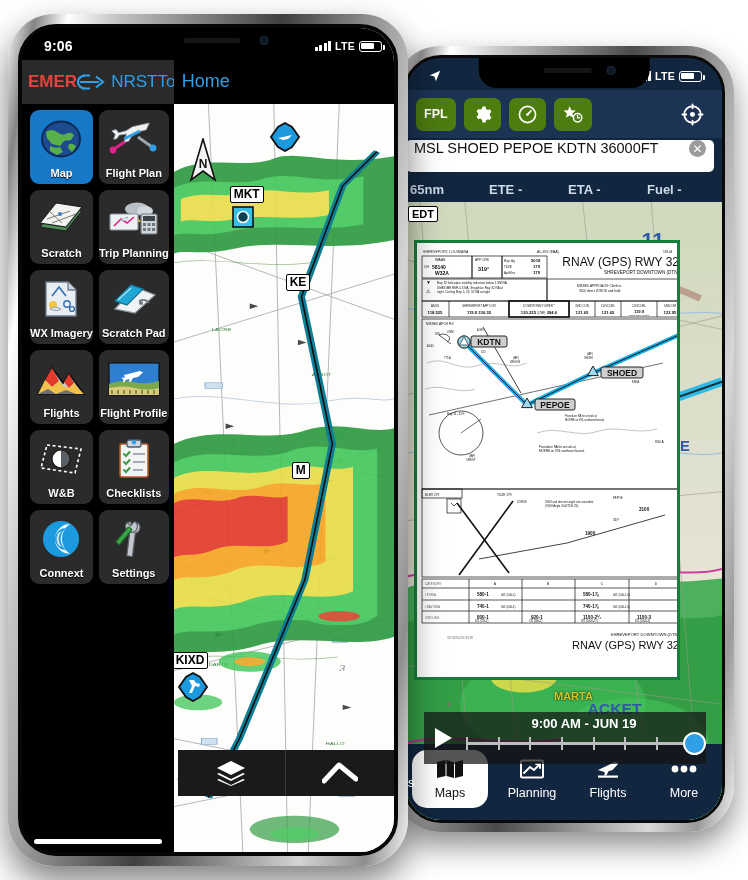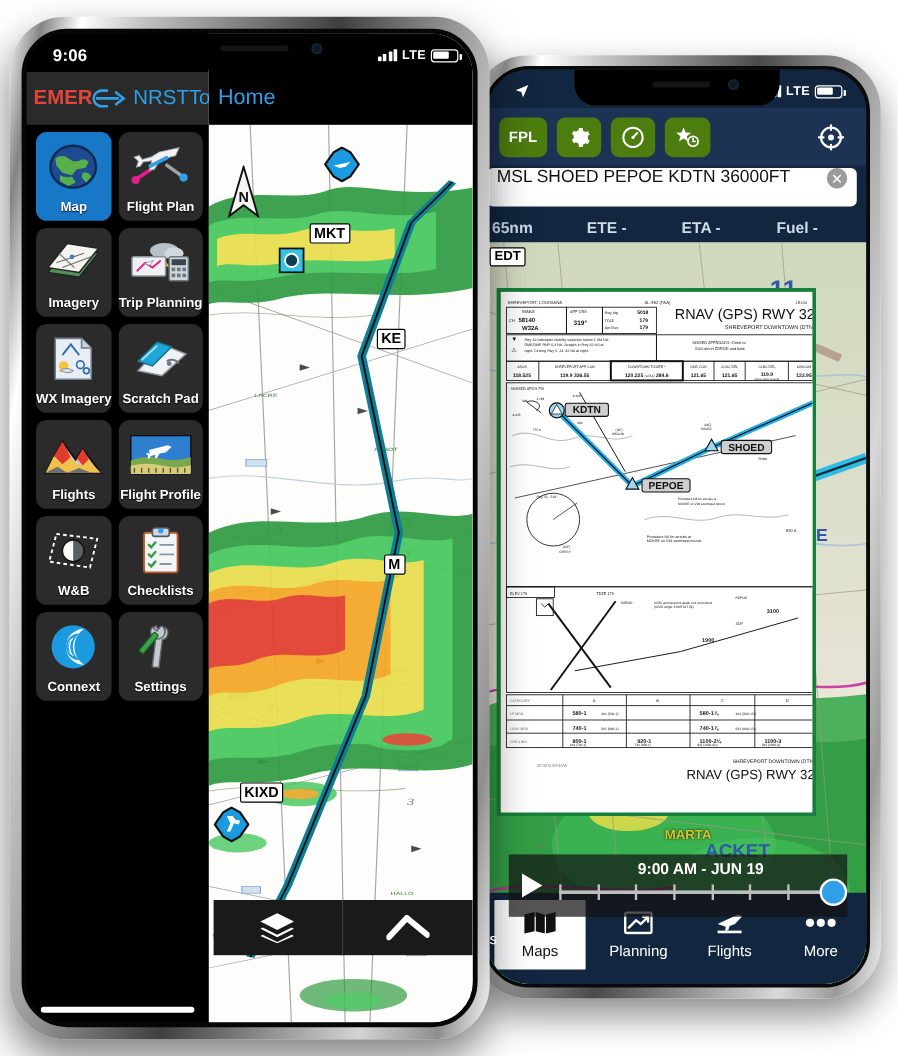--- a/index.html
+++ b/index.html
@@ -83,21 +83,21 @@
   .maptool {
     position:absolute; left:4px; right:0; bottom:56px; height:46px; background:#1a1a1a;
     display:flex; z-index:14;
   }
   .maptool > div { flex:1; display:flex; align-items:center; justify-content:center; color:#fff; }
   .maptool > div + div { border-left:1px solid #3a3a3a; }
   .homebar { position:absolute; left:0; right:0; bottom:8px; height:5px; z-index:30; display:flex; justify-content:center;}
   .homebar i { display:block; width:128px; height:5px; background:#fff; border-radius:3px; }
 
   .wptag { position:absolute; background:#fff; border:1.6px solid #000; border-radius:2px;
-           font-size:12px; font-weight:700; color:#000; padding:0 3px; line-height:15px; z-index:9;margin-left:28px; }
+           font-size:12px; font-weight:700; color:#000; padding:0 3px; line-height:15px; z-index:9; }
   .wpnode { position:absolute; width:22px; height:22px; z-index:9; }
 
   
   #right-app { position:absolute; inset:0; background:#12263f; overflow:hidden; }
   .r-toolbar { position:absolute; top:32px; left:0; right:0; height:48px; background:#1c3354;
                display:flex; align-items:center; padding:0 10px; gap:8px; }
   .r-btn { background:#4d7c0f; border-radius:7px; height:33px; min-width:37px; display:flex;
            align-items:center; justify-content:center; color:#fff; font-size:12.5px; font-weight:700; padding:0 8px;}
   .r-spacer { flex:1; }
   .r-search { position:absolute; top:82px; left:0; right:8px; height:32px; background:#fff;
@@ -117,21 +117,21 @@
   .tl-body { flex:1; position:relative; height:100%; }
   .tl-label { position:absolute; top:4px; left:0; right:0; text-align:center; color:#fff; font-size:13px; font-weight:700; }
   .tl-track { position:absolute; left:4px; right:14px; top:30px; height:3px; background:#bdbdbd; }
   .tl-track i { position:absolute; top:-5px; width:2px; height:13px; background:#bdbdbd; }
   .tl-knob { position:absolute; right:0; top:20px; width:23px; height:23px; border-radius:50%;
              background:#2f9fe8; border:2.5px solid #fff; }
   .r-tabbar { position:absolute; left:0; right:0; bottom:0; height:76px; background:#12263f;
               display:flex; align-items:flex-start; padding-top:6px; }
   .r-tab { flex:1; display:flex; flex-direction:column; align-items:center; gap:4px;
            color:#fff; font-size:12.5px; padding:6px 0 0; }
-  .r-tab.active { background:#fff; color:#111; border-radius:1px; margin:0 6px; padding:6px 0 8px; }
+  .r-tab.active { background:#fff; color:#111; border-radius:15px; margin:0 6px; padding:6px 0 8px; }
   .r-tab .ticon { height:26px; display:flex; align-items:center; }
   .ghost-tab { position:absolute; left:2px; bottom:30px; color:#fff; font-size:12.5px; z-index:5;}
 </style>
 </head>
 <body>
 
 <div class="phone" id="phone-right">
   <div class="inner">
 
     <div class="notch">
@@ -636,21 +636,21 @@
               <path d="M4 26 L20 6 L46 10 L30 30Z" fill="#4e8f5a" stroke="#222" stroke-width="1.2"></path>
               <path d="M4 22 L20 2 L46 6 L30 26Z" fill="#f3f3ef" stroke="#222" stroke-width="1.2"></path>
               <g stroke="#6b6b6b" stroke-width=".9" fill="none">
                 <path d="M11 18 L34 10"></path>
                   <path d="M16 22 L40 13"></path>
                   <path d="M13 10 L26 22"></path>
               </g>
               <circle cx="24" cy="13" r="2" fill="#3f7fbf"></circle>
             </svg>
           </div>
-          <span class="lbl">Imagery</span>
+          <span class="lbl">Scratch</span>
         </div>
 
         <div class="cell">
           <div class="ico">
             <svg width="54" height="38" viewBox="0 0 54 38">
               <ellipse cx="30" cy="9" rx="12" ry="6.5" fill="#b9c1c8"></ellipse>
               <ellipse cx="38" cy="11" rx="8" ry="5" fill="#d2d8dd"></ellipse>
               <path d="M28 15 l4 6 -5 0 3 5" stroke="#f0c419" stroke-width="2.2" fill="none"></path>
               <rect x="3" y="14" width="28" height="16" rx="1.5" fill="#eef1f4" stroke="#8b949c" stroke-width="1.2"></rect>
               <path d="M7 26 L14 19 L20 23 L27 17" stroke="#e0218a" stroke-width="1.6" fill="none"></path>

